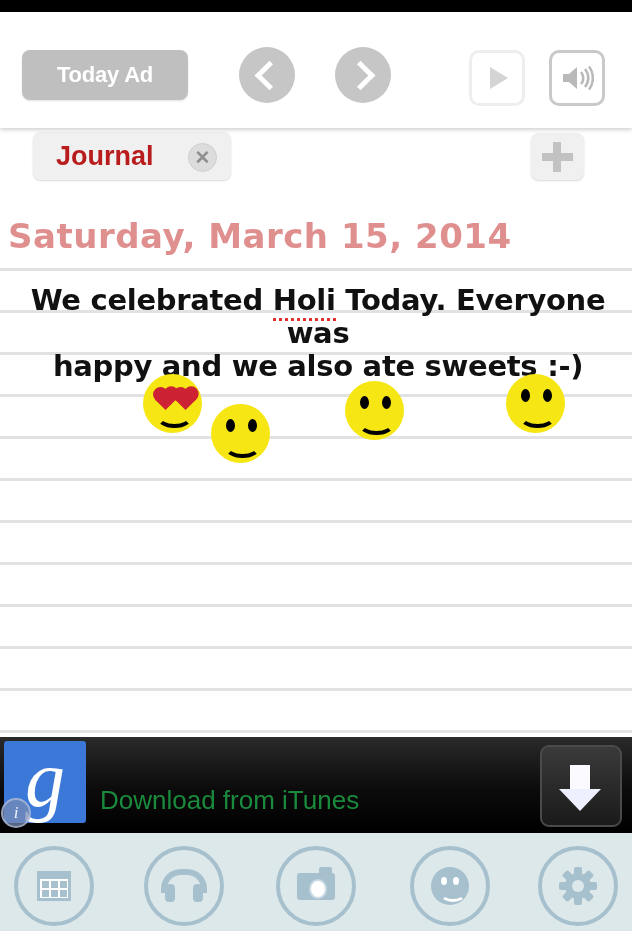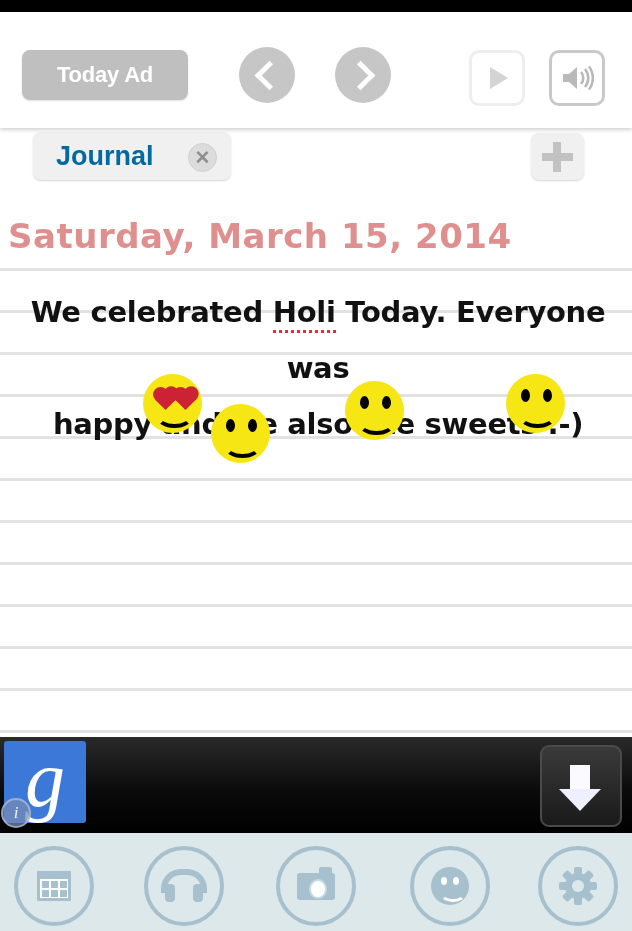--- a/index.html
+++ b/index.html
@@ -104,21 +104,21 @@
     border-radius: 8px;
     box-shadow: 0 1px 2px rgba(0,0,0,0.16);
     display: flex;
     align-items: center;
     overflow: hidden;
   }
   .tab-journal { left: 33px; width: 198px; }
   .tab-holi    { left: 258px; width: 232px; }
   .tab-label {
     font-size: 27px;
-    color: #0369a1;
+    color: #b91c1c;
     white-space: nowrap;
   }
   .tab-journal .tab-label {
     font-weight: bold;
     margin-left: 23px;
   }
   .tab-holi .tab-label {
     font-weight: normal;
     margin-left: 22px;
     color: #555555;
@@ -180,21 +180,21 @@
     letter-spacing: 0.5px;
     white-space: nowrap;
   }
   .entry-text {
     position: absolute;
     left: 9px; top: 98px;
     width: 618px;
     font-family: "DejaVu Sans", sans-serif;
     font-weight: bold;
     font-size: 29px;
-    line-height: 56px;
+    line-height: 33px;
     color: #111111;
     letter-spacing: -0.3px;
   }
   .misspell {
     border-bottom: 3px dotted #e03030;
     padding-bottom: 1px;
   }
   .emoji {
     position: absolute;
     border-radius: 50%;
@@ -516,20 +516,21 @@
       <div class="emoji" style="left: 506px; top: 188px; width: 59px; height: 59px; background: rgb(245, 230, 20);">
         <span class="eye" style="left: 15.34px; top: 15.34px; background: rgb(0, 0, 0);"></span>
         <span class="eye" style="left: 36.58px; top: 15.34px; background: rgb(0, 0, 0);"></span>
         <span class="mouth" style="left: 12.98px; top: 29.5px; width: 29.5px; height: 16.52px;"></span>
       </div>
     </div>
 </div>
 
 <div class="ad-banner">
   <div class="g-logo">g</div>
+  <div class="ad-sub">Download from iTunes</div>
   <div class="dl-btn">
     <span class="dl-stem"></span>
     <span class="dl-head"></span>
   </div>
 </div>
 <div class="info-badge">i</div>
 
 <div class="bottom-toolbar">
 
   <div class="tool-btn tb-1">

